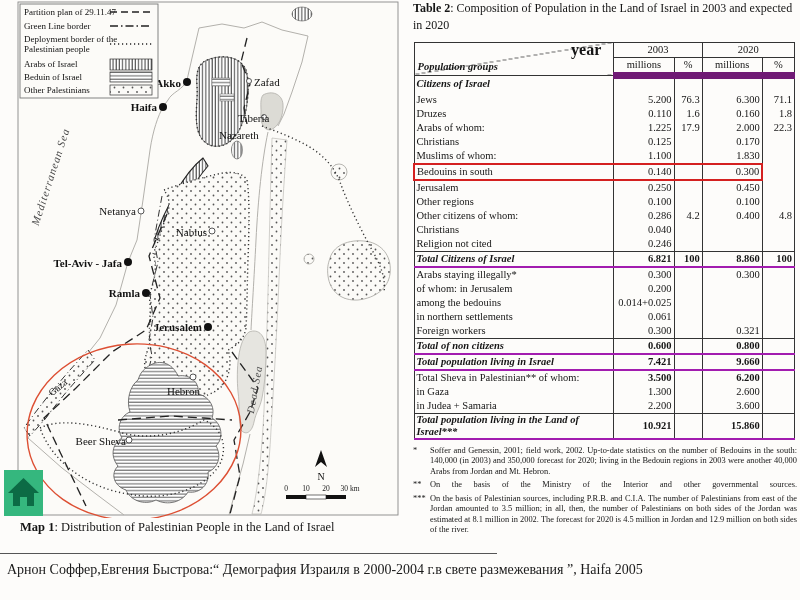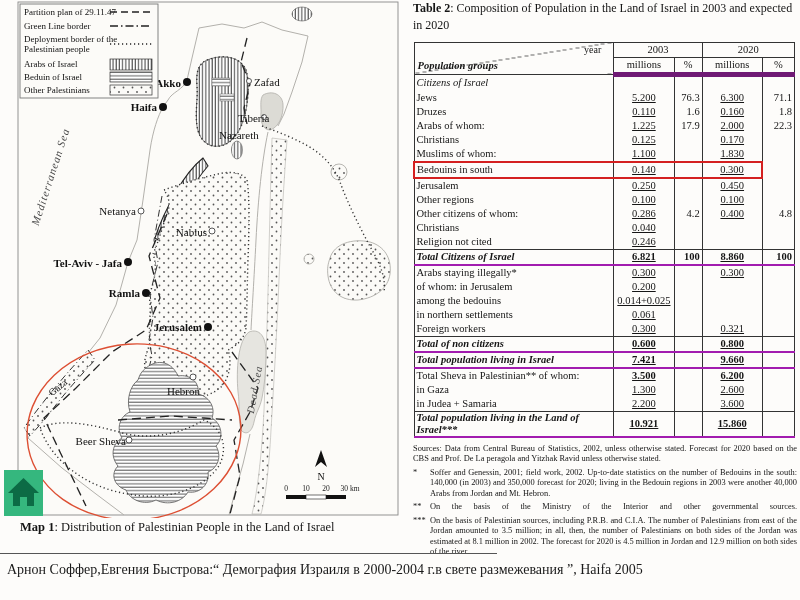--- a/index.html
+++ b/index.html
@@ -24,29 +24,29 @@
   
   #table-panel{position:absolute;left:413px;top:0;width:384px;}
   #table-title{font-size:12px;line-height:1.45;margin-bottom:7px;}
   #table-title b{font-weight:bold;}
   table.pop{border-collapse:collapse;width:382px;font-size:10.5px;table-layout:fixed;}
   table.pop td,table.pop th{border-left:1px solid #333;border-right:1px solid #333;
     padding:0 2px;height:14px;line-height:12px;font-weight:normal;vertical-align:middle;}
   table.pop{border:1px solid #333;}
   th.diag{position:relative;height:38px;
     background:linear-gradient(to bottom right,transparent 49.5%,#666 49.5%,#666 50.5%,transparent 50.5%);}
-  th.diag .year{position:absolute;top:1px;right:12px;font-size:10px;font-weight:normal;}
+  th.diag .year{position:absolute;top:1px;right:12px;font-size:16px;font-weight:bold;}
   th.diag .groups{position:absolute;bottom:2px;left:3px;font-size:10.5px;font-weight:bold;font-style:italic;}
   tr.hdr1 th{border-bottom:1px solid #333;text-align:center;}
-  tr.hdr2 th{border-bottom:5px solid #701a75;text-align:center;font-family:Liberation Serif, serif;}
+  tr.hdr2 th{border-bottom:7px solid #701a75;text-align:center;font-family:Liberation Serif, serif;}
   td.lbl{text-align:left;}
-  td.mil{text-align:center;text-decoration:underline;}
+  td.mil{text-align:right;}
   td.pct{text-align:right;padding-right:3px;}
   .ind0{padding-left:4px;} .ind1{padding-left:18px;} .ind2{padding-left:34px;}
-  tr.section td.lbl{font-weight:normal;font-style:italic;}
+  tr.section td.lbl{font-weight:bold;font-style:italic;}
   tr.total td{border-top:1px solid #333;border-bottom:2px solid #a21caf;}
   tr.total td.lbl{font-weight:bold;font-style:italic;}
   tr.total td.mil,tr.total td.pct,tr.vb td.mil{font-weight:bold;}
   tr.hl td{border-top:2px solid #d42020;border-bottom:2px solid #d42020;}
   tr.hl td:first-child{border-left:2px solid #d42020;margin-left:21px;}
   tr.hl td:nth-child(4){border-right:2px solid #d42020;}
   tr.hl td:nth-child(5){border-top:none;border-bottom:none;}
   
   #footnotes{margin-top:6px;font-size:8.4px;line-height:1.25;text-align:justify;}
   #footnotes p{margin:0 0 3px 0;}
@@ -403,21 +403,20 @@
           <td class="lbl ind0">Total population living in the Land of Israel***</td>
           <td class="mil">10.921</td>
           <td class="pct"></td>
           <td class="mil">15.860</td>
           <td class="pct"></td>
         </tr>
       </tbody>
   </table>
 
   <div id="footnotes">
-    <p>Sources: Data from Central Bureau of Statistics, 2002, unless otherwise stated. Forecast for 2020 based on the CBS and Prof. De La peragola and Yitzhak Ravid unless otherwise stated.</p>
     <div class="note">
       <span class="mark">*</span>
       <span class="txt">Soffer and Genessin, 2001; field work, 2002. Up-to-date statistics on the number of Bedouins in the south: 140,000 (in 2003) and 350,000 forecast for 2020; living in the Bedouin regions in 2003 were another 40,000 Arabs from Jordan and Mt. Hebron.</span>
     </div>
     <div class="note spread">
       <span class="mark">**</span>
       <span class="txt">On the basis of the Ministry of the Interior and other governmental sources.</span>
     </div>
     <div class="note">
       <span class="mark">***</span>

